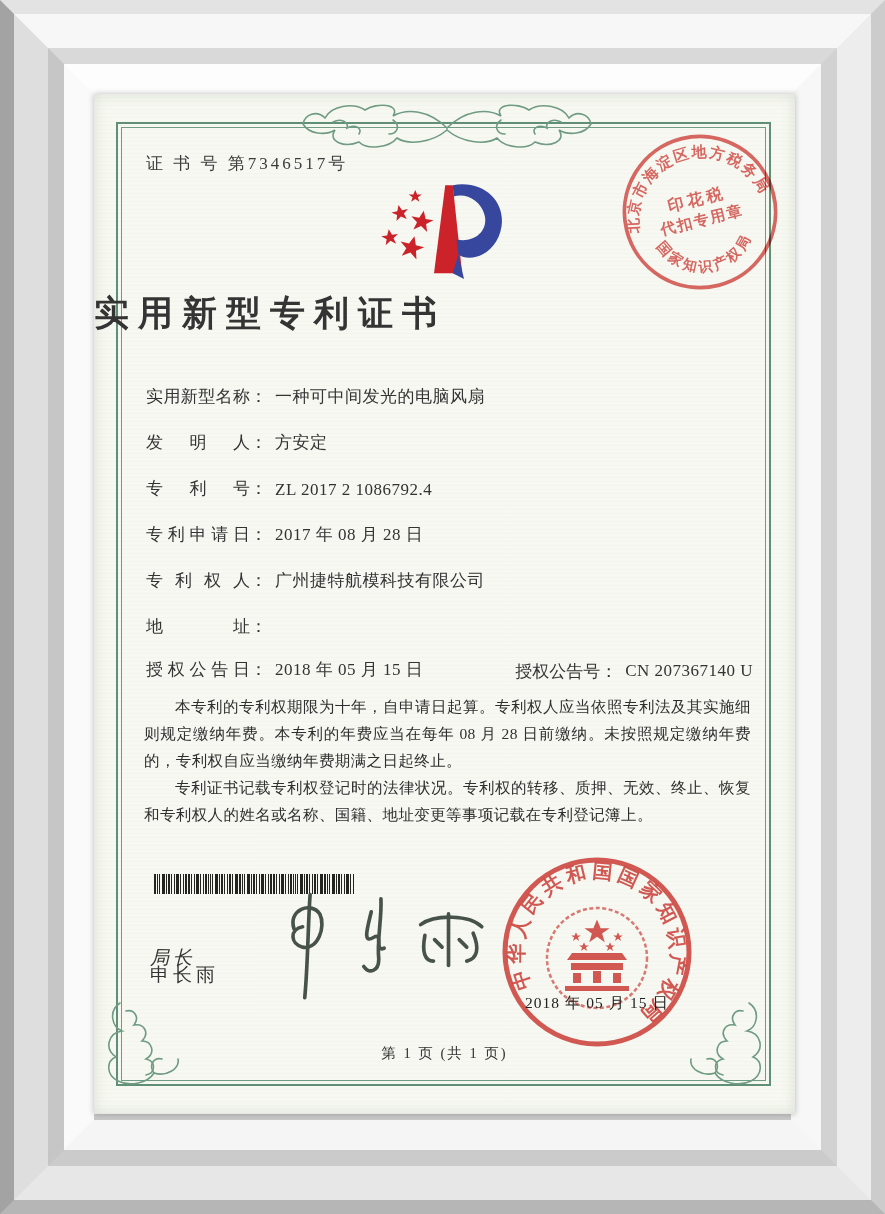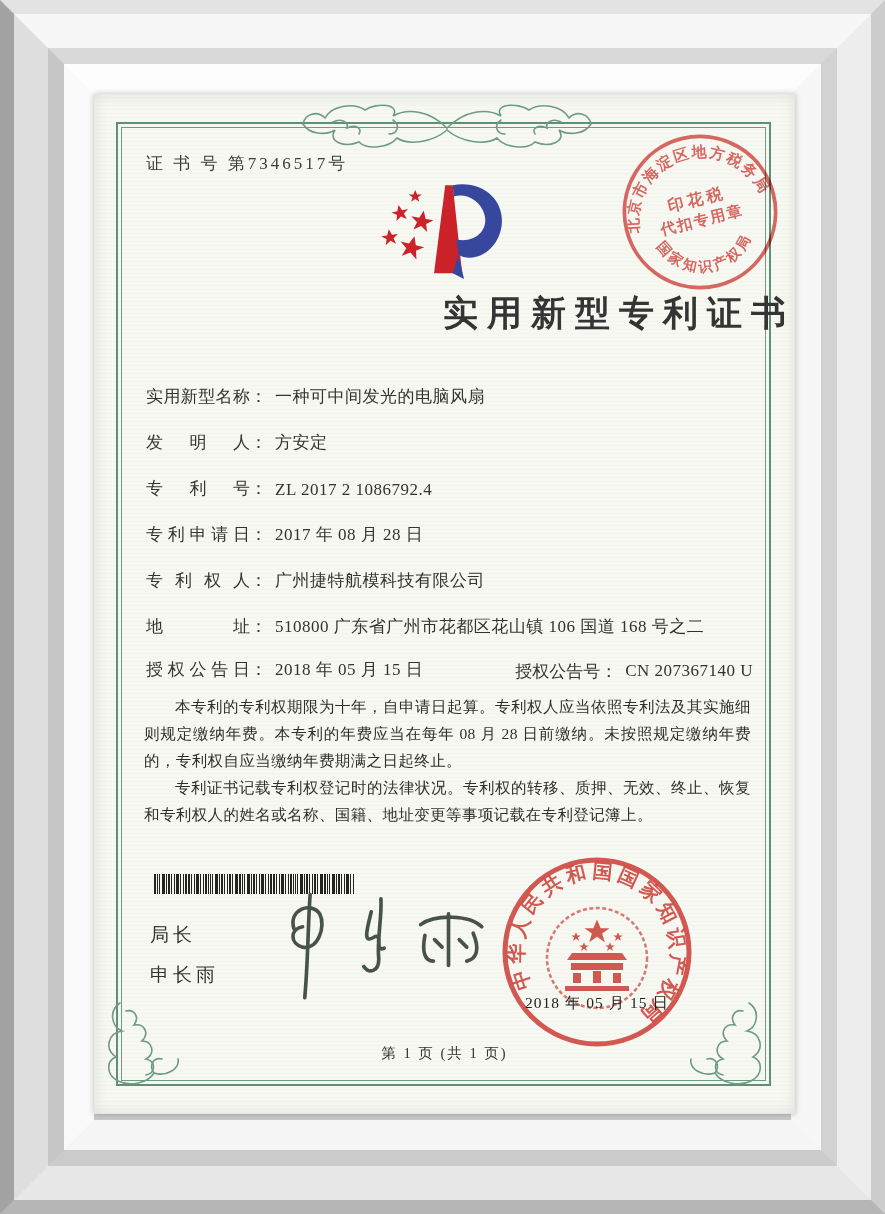--- a/index.html
+++ b/index.html
@@ -15,34 +15,34 @@
     background:
       repeating-linear-gradient(0deg, rgba(140,180,160,0.045) 0 1px, transparent 1px 4px),
       #f7f8f1;
     box-shadow:inset 0 0 14px rgba(90,110,95,0.18), 0 0 6px rgba(0,0,0,0.25);}
   
   .gb-outer{position:absolute;left:22px;top:28px;right:24px;bottom:28px;
     border:2px solid #5f8f74;}
   .gb-inner{position:absolute;inset:3px;border:1px solid #6f9b82;}
   .abs{position:absolute;}
   .certno{left:52px;top:58px;font-size:17px;color:#3c3c3c;letter-spacing:3px;}
-  .title{left:0;right:0;top:196px;text-align:right;font-size:35px;font-weight:bold;
+  .title{left:0;right:0;top:196px;text-align:left;font-size:35px;font-weight:bold;
     color:#343434;letter-spacing:9px;}
   .fields{left:52px;right:38px;top:288px;font-size:17px;color:#333;}
   .frow{display:flex;align-items:flex-end;height:26px;margin-bottom:20px;white-space:nowrap;}
   .flabel{display:inline-block;width:104px;text-align:justify;text-align-last:justify;}
   .fcolon{margin-right:8px;}
   .fvalue{letter-spacing:0.5px;}
   .grantrow{display:flex;height:26px;white-space:nowrap;}
   .grant-no-group{margin-left:92px;display:flex;align-items:center;}
   .paras{left:50px;right:44px;top:600px;font-size:15.5px;line-height:1.74;
     color:#2f2f2f;text-align:justify;letter-spacing:0.4px;}
   .paras p{margin:0;text-indent:2em;}
   .barcode{left:60px;top:780px;width:204px;height:20px;}
-  .dir-title{left:56px;top:828px;font-size:19px;color:#333;letter-spacing:4px;}
+  .dir-title{left:56px;top:851px;font-size:19px;color:#333;letter-spacing:4px;font-style:italic;}
   .dir-name{left:56px;top:868px;font-size:19px;color:#333;letter-spacing:4px;}
   .sig{left:168px;top:792px;}
   .seal{left:403px;top:758px;mix-blend-mode:multiply;opacity:0.94;}
   .sealdate{left:403px;top:899px;width:200px;text-align:center;font-size:15.5px;
     color:#222;letter-spacing:1px;}
   .footer{left:0;right:0;top:950px;text-align:center;font-size:14.5px;color:#333;
     letter-spacing:2px;}
   .taxstamp{left:521px;top:33px;mix-blend-mode:multiply;opacity:0.88;
     transform:rotate(-14deg);}
   .orn-top{left:203px;top:6px;}
@@ -142,21 +142,20 @@
         <span class="fvalue">2017 年 08 月 28 日</span>
       </div>
       <div class="frow">
         <span class="flabel">专利权人</span>
           <span class="fcolon">：</span>
         <span class="fvalue">广州捷特航模科技有限公司</span>
       </div>
       <div class="frow">
         <span class="flabel">地址</span>
           <span class="fcolon">：</span>
-        <span class="fvalue">510800 广东省广州市花都区花山镇 106 国道 168 号之二</span>
       </div>
       <div class="grantrow">
         <span class="flabel">授权公告日</span>
           <span class="fcolon">：</span>
         <span class="fvalue">2018 年 05 月 15 日</span>
         <span class="grant-no-group">
           <span>授权公告号</span>
             <span class="fcolon">：</span>
           <span class="fvalue">CN 207367140 U</span>
         </span>

